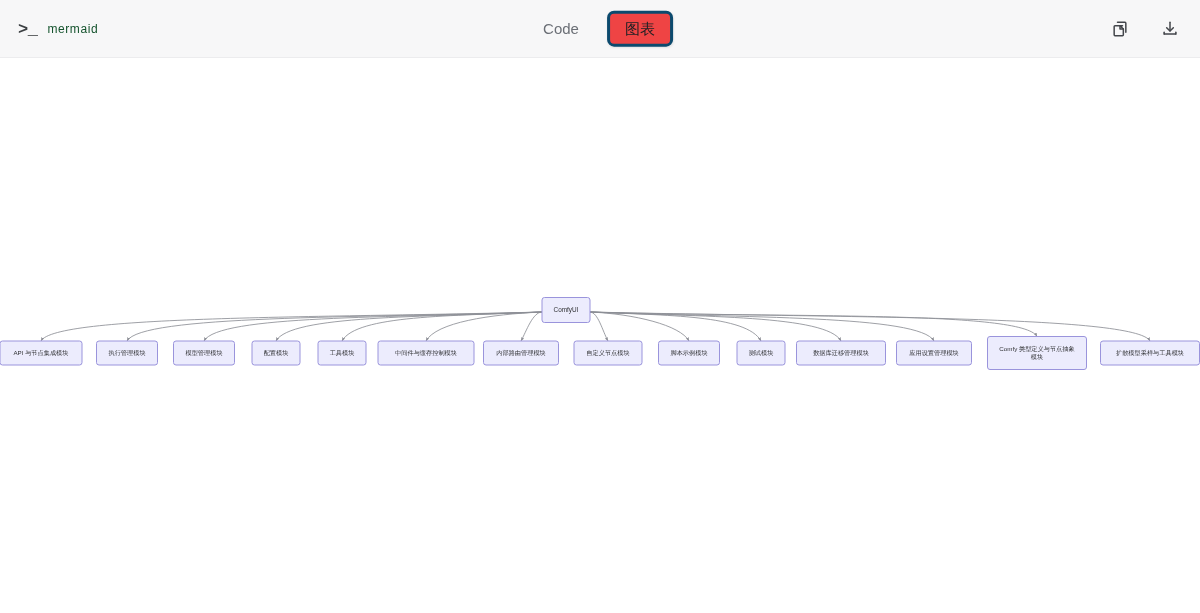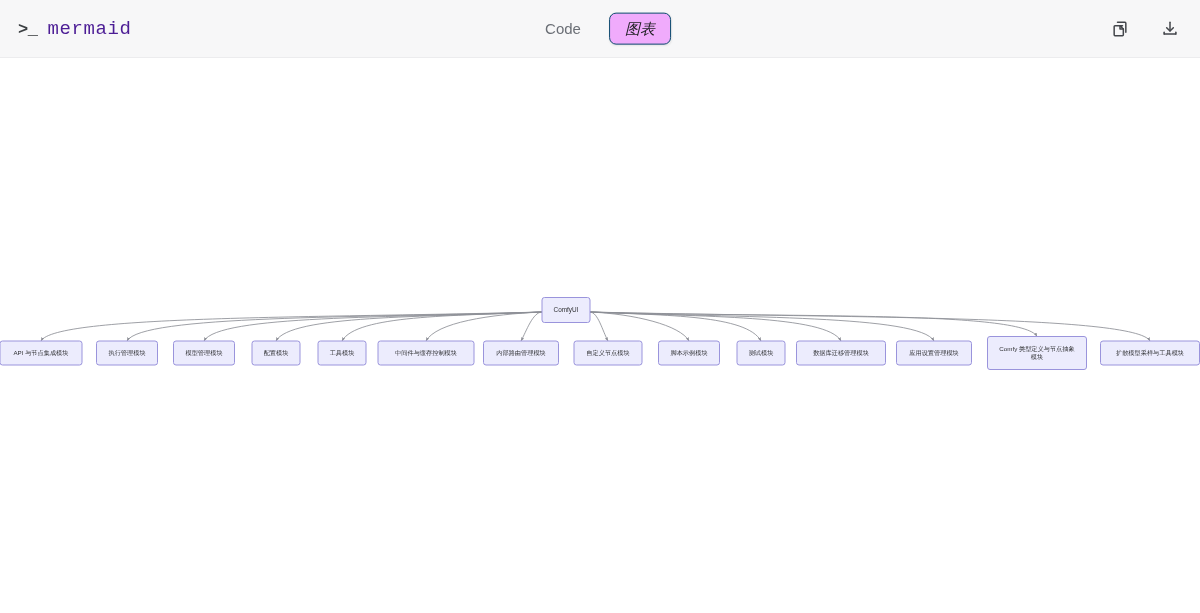--- a/index.html
+++ b/index.html
@@ -27,22 +27,22 @@
     display: flex; align-items: center;
     position: absolute; left: 18px; top: 0; height: 58px;
   }
   .brand-prompt {
     font-family: "Liberation Mono", "DejaVu Sans Mono", monospace;
     font-size: 17px; font-weight: 700; color: #3c4043;
     letter-spacing: -0.5px;
     margin-right: 10px;
   }
   .brand-title {
-    font-family: Liberation Mono, monospace;
-    font-size: 19px; color: #4c1d95; letter-spacing: 0.6px;
+    font-family: Liberation Sans, sans-serif;
+    font-size: 12px; color: #14532d; letter-spacing: 0.6px;
   }
 
   .seg-wrap {
     position: absolute; left: 50%; top: 50%;
     transform: translate(-50%, -50%);
     display: flex; align-items: center;
     gap: 12px;
     background: transparent;
     padding: 3px;
     border-radius: 9px;
@@ -51,25 +51,24 @@
     font-size: 15px;
     padding: 6px 15px;
     border-radius: 7px;
     color: #6b6f76;
     cursor: pointer;
     line-height: 1.25;
     user-select: none;
     border: 1px solid transparent;
   }
   .seg.active {
-    background: #f0abfc;
+    background: #ef4444;
     color: #202124;
-    border: 1px solid #0c4a6e;
+    border: 3px solid #0c4a6e;
     box-shadow: 0 1px 2px rgba(16,17,20,0.07);
-    font-style: italic;
   }
 
   .actions {
     position: absolute; right: 16px; top: 0; height: 58px;
     display: flex; align-items: center; gap: 22px;
   }
   .icon-btn {
     width: 28px; height: 28px;
     display: flex; align-items: center; justify-content: center;
     cursor: pointer; color: #43464b;

